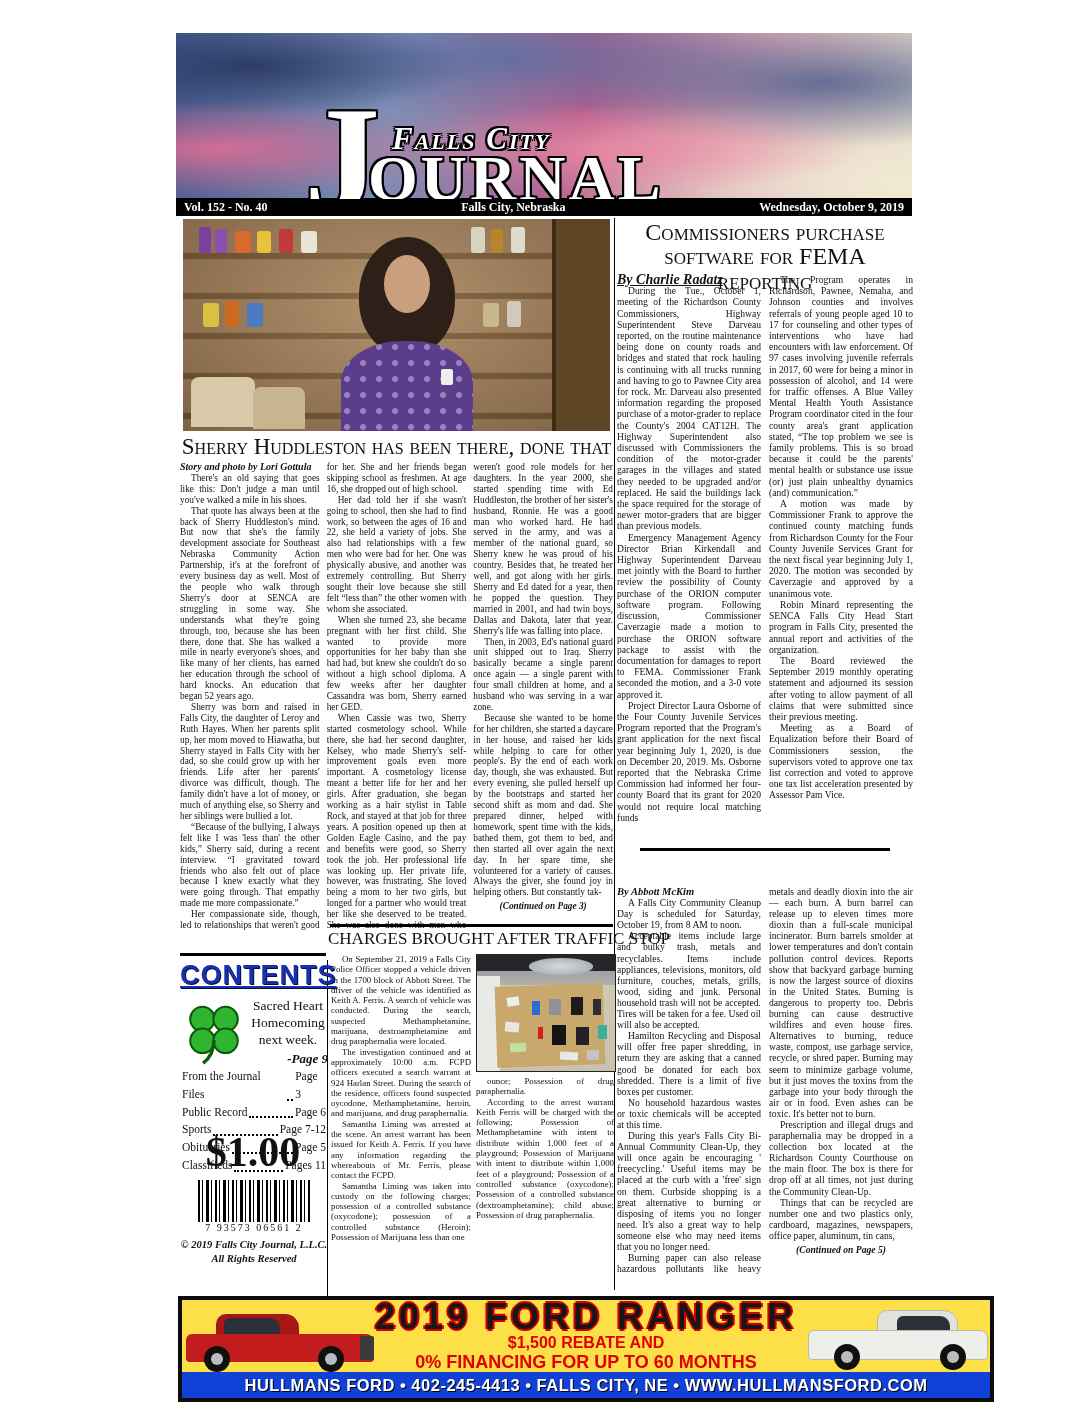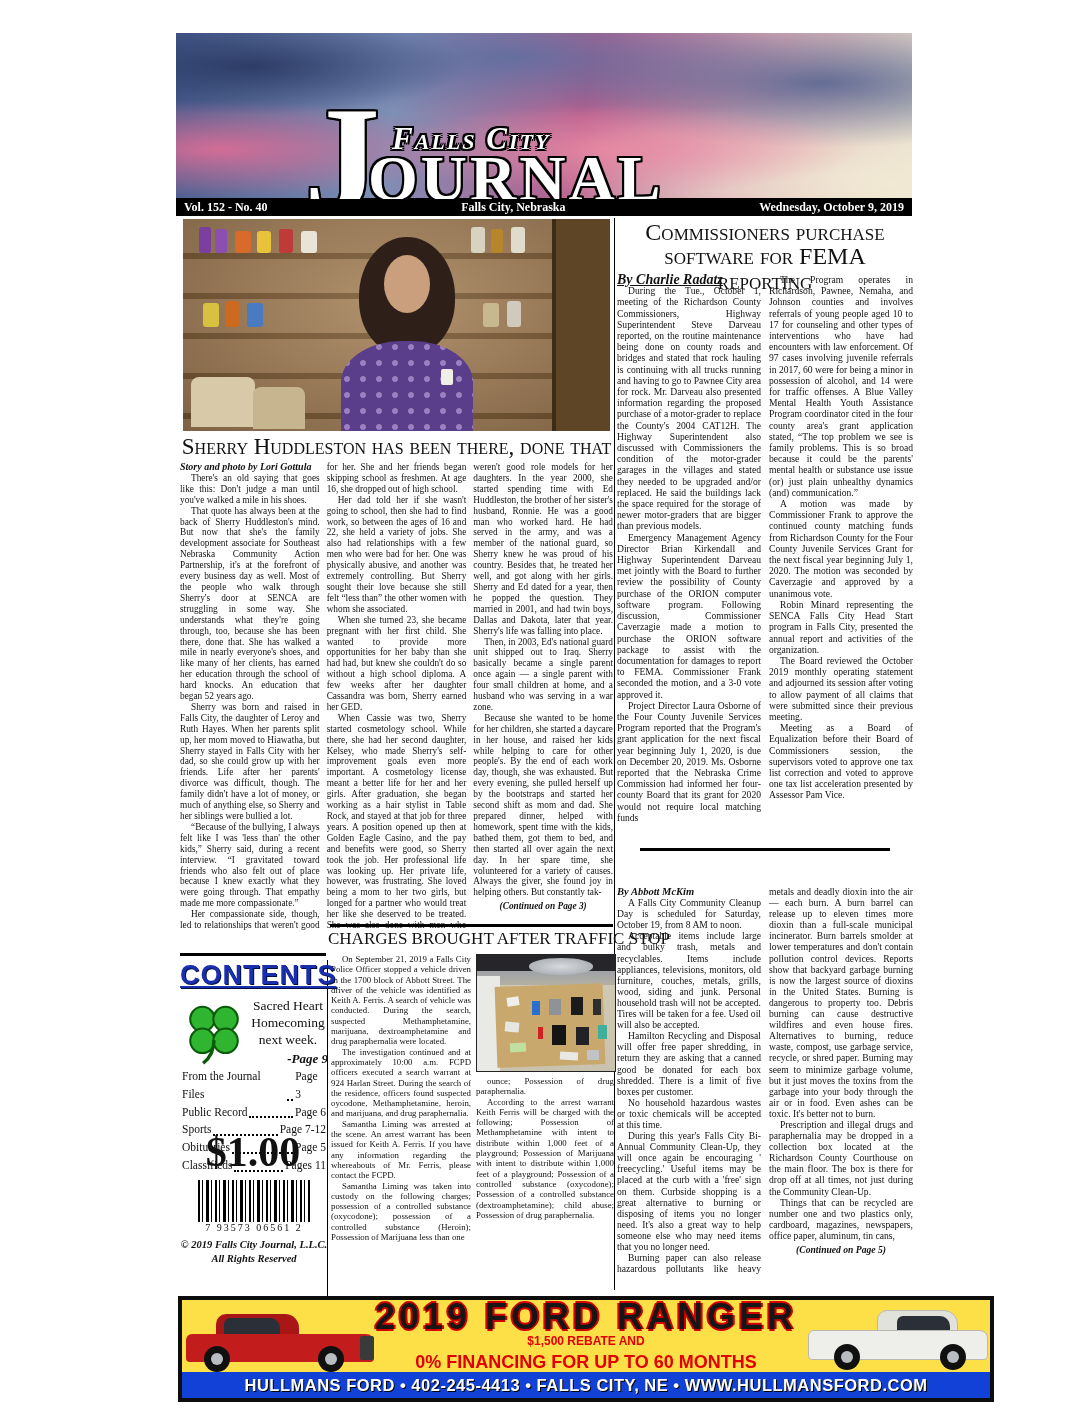--- a/index.html
+++ b/index.html
@@ -76,21 +76,21 @@
   .ev-pan{position:absolute;left:38%;top:3%;width:46%;height:14%;background:radial-gradient(ellipse,#d7dadd,#9ea3a8);border-radius:50%;}
   .ev-board{position:absolute;left:14%;top:26%;width:78%;height:70%;background:#c9a86d;transform:rotate(-2deg);}
   .ev-item{position:absolute;}
 
   
   .ad{left:8px;top:1284px;width:816px;height:106px;border:4px solid #0d0d0d;background:#fde047;box-sizing:border-box;overflow:hidden;}
   .ad-headline{position:absolute;left:0;top:-4px;width:100%;text-align:center;
     font-family:"Liberation Sans",sans-serif;font-weight:bold;font-size:36px;letter-spacing:4px;color:#161616;
     text-shadow:2px 0 0 #d40000,-2px 0 0 #d40000,0 2px 0 #d40000,0 -2px 0 #d40000;}
   .ad-line1{position:absolute;left:0;top:34px;width:100%;text-align:center;
-    font-family:"Liberation Sans",sans-serif;font-weight:bold;font-size:12px;color:#e00000;}
+    font-family:"Liberation Sans",sans-serif;font-weight:bold;font-size:16px;color:#e00000;}
   .ad-line2{position:absolute;left:0;top:52px;width:100%;text-align:center;
     font-family:"Liberation Sans",sans-serif;font-weight:bold;font-size:18px;color:#e00000;}
   .ad-bar{position:absolute;left:0;bottom:0;width:100%;height:26px;background:#1141d6;color:#fff;
     font-family:"Liberation Sans",sans-serif;font-weight:bold;font-size:16.5px;text-align:center;line-height:26px;
     text-shadow:1px 1px 0 #000;letter-spacing:.5px;}
   .truck{position:absolute;width:188px;height:64px;}
   .truck .t-body{position:absolute;left:0;bottom:10px;width:100%;height:28px;border-radius:6px 8px 4px 4px;}
   .truck .t-cab{position:absolute;bottom:34px;width:44%;height:24px;border-radius:10px 14px 0 0;}
   .truck .t-win{position:absolute;bottom:38px;width:30%;height:16px;background:#2a2f38;border-radius:6px 10px 0 0;}
   .truck .t-wheel{position:absolute;bottom:0;width:26px;height:26px;background:#101010;border-radius:50%;}
@@ -171,21 +171,21 @@
   <div class="abs headline" style="left:448px;top:208px;width:294px;font-size:24px;">Commissioners purchase software for FEMA reporting</div>
   <div class="abs body-text cols2" style="left:447px;top:262px;width:296px;height:572px;font-size:9.6px;line-height:11.2px;">
     <div class="byline" style="font-size:14px;text-decoration:underline;">By Charlie Radatz</div>
     <div>
         <p>During the Tue., October 1, meeting of the Richardson County Commissioners, Highway Superintendent Steve Darveau reported, on the routine maintenance being done on county roads and bridges and stated that rock hauling is continuing with all trucks running and having to go to Pawnee City area for rock. Mr. Darveau also presented information regarding the proposed purchase of a motor-grader to replace the County's 2004 CAT12H. The Highway Superintendent also discussed with Commissioners the condition of the motor-grader garages in the villages and stated they needed to be upgraded and/or replaced. He said the buildings lack the space required for the storage of newer motor-graders that are bigger than previous models.</p>
         <p>Emergency Management Agency Director Brian Kirkendall and Highway Superintendent Darveau met jointly with the Board to further review the possibility of County purchase of the ORION computer software program. Following discussion, Commissioner Caverzagie made a motion to purchase the ORION software package to assist with the documentation for damages to report to FEMA. Commissioner Frank seconded the motion, and a 3-0 vote approved it.</p>
         <p>Project Director Laura Osborne of the Four County Juvenile Services Program reported that the Program's grant application for the next fiscal year beginning July 1, 2020, is due on December 20, 2019. Ms. Osborne reported that the Nebraska Crime Commission had informed her four-county Board that its grant for 2020 would not require local matching funds</p>
         <p>The Program operates in Richardson, Pawnee, Nemaha, and Johnson counties and involves referrals of young people aged 10 to 17 for counseling and other types of interventions who have had encounters with law enforcement. Of 97 cases involving juvenile referrals in 2017, 60 were for being a minor in possession of alcohol, and 14 were for traffic offenses. A Blue Valley Mental Health Youth Assistance Program coordinator cited in the four county area's grant application stated, “The top problem we see is family problems. This is so broad because it could be the parents' mental health or substance use issue (or) just plain unhealthy dynamics (and) communication.”</p>
         <p>A motion was made by Commissioner Frank to approve the continued county matching funds from Richardson County for the Four County Juvenile Services Grant for the next fiscal year beginning July 1, 2020. The motion was seconded by Caverzagie and approved by a unanimous vote.</p>
         <p>Robin Minard representing the SENCA Falls City Head Start program in Falls City, presented the annual report and activities of the organization.</p>
-        <p>The Board reviewed the October 2019 monthly operating statement and adjourned its session after voting to allow payment of all claims that were submitted since their previous meeting.</p>
+        <p>The Board reviewed the September 2019 monthly operating statement and adjourned its session after voting to allow payment of all claims that were submitted since their previous meeting.</p>
         <p>Meeting as a Board of Equalization before their Board of Commissioners session, the supervisors voted to approve one tax list correction and voted to approve one tax list acceleration presented by Assessor Pam Vice.</p>
       </div>
   </div>
 
   <div class="abs hrule" style="left:470px;top:836px;width:250px;"></div>
   <div class="abs body-text cols2" style="left:447px;top:874px;width:296px;height:408px;font-size:9.6px;line-height:11.1px;">
     <div class="byline" style="font-size:10.5px;">By Abbott McKim</div>
     <div>
         <p>A Falls City Community Cleanup Day is scheduled for Saturday, October 19, from 8 AM to noon.</p>
         <p>Acceptable items include large and bulky trash, metals and recyclables. Items include appliances, televisions, monitors, old furniture, couches, metals, grills, wood, siding and junk. Personal household trash will not be accepted. Tires will be taken for a fee. Used oil will also be accepted.</p>

